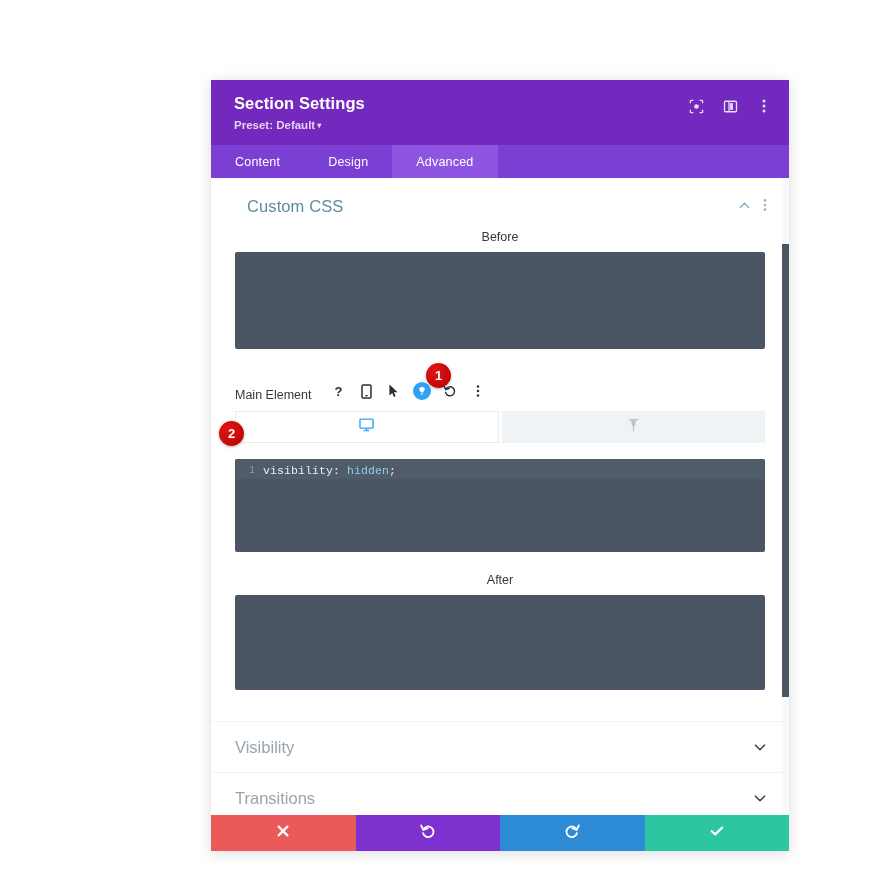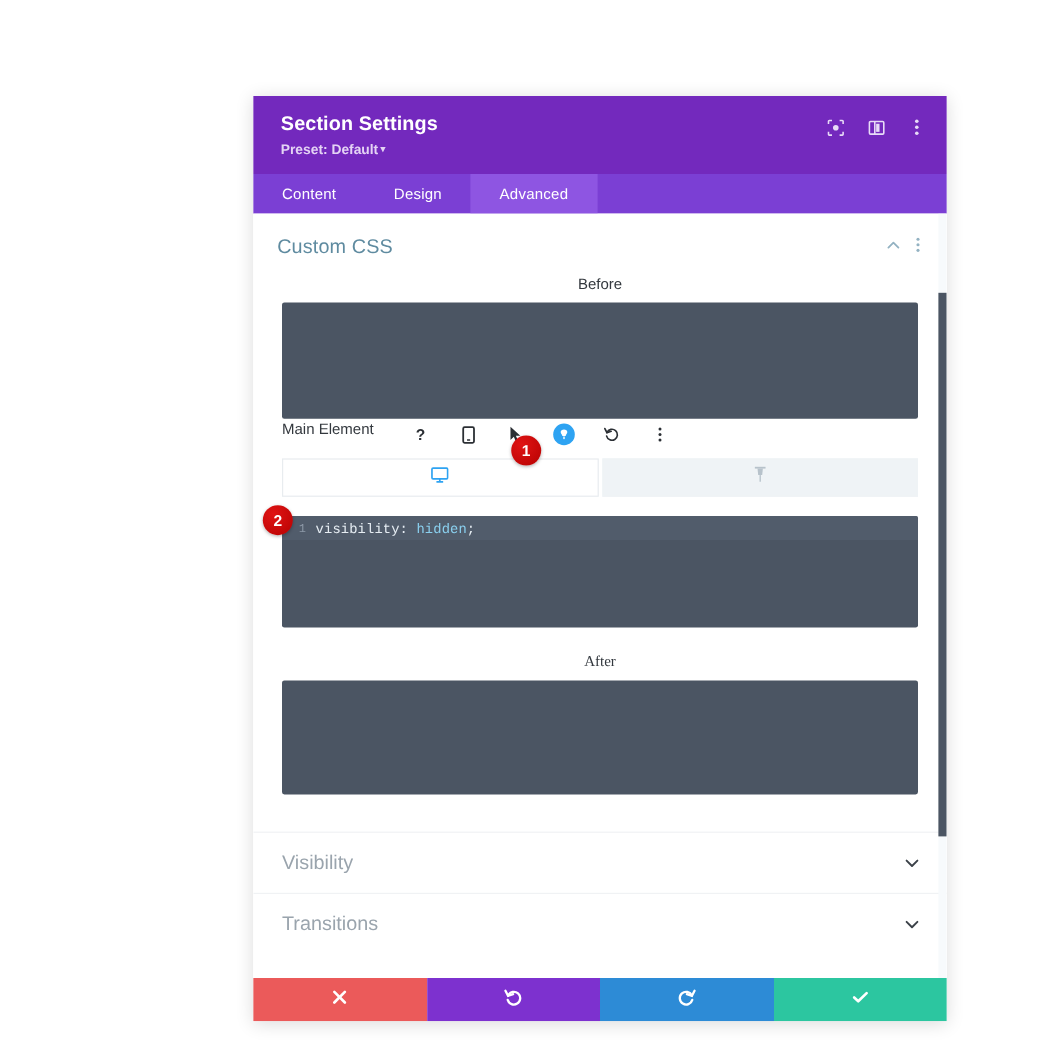--- a/index.html
+++ b/index.html
@@ -104,21 +104,21 @@
   .panel-body {
     flex: 1 1 auto;
     position: relative;
     background: #ffffff;
     overflow: hidden;
   }
 
   .section-head {
     display: flex;
     align-items: center;
-    padding: 19px 22px 14px 20px;
+    padding: 19px 22px 14px 36px;
   }
   .section-title {
     font-size: 16.5px;
     color: #5f8ba0;
     font-weight: normal;
     flex: 1 1 auto;
     letter-spacing: .1px;
   }
   .section-head-icons {
     display: flex;
@@ -137,23 +137,23 @@
   .dark-area {
     background: #4B5563;
     border-radius: 2px;
     height: 97px;
   }
   .dark-area.after-area { height: 95px; }
 
   
   .main-el-row {
     display: flex;
-    align-items: flex-start;
-    padding: 2px 24px 0 24px;
-    gap: 16px;
+    align-items: flex-end;
+    padding: 31px 24px 0 24px;
+    gap: 4px;
   }
   .main-el-label {
     font-size: 12.5px;
     color: #33383e;
     margin-right: 12px;
   }
   .mini-icon {
     width: 22px;
     height: 22px;
     display: flex;
@@ -437,21 +437,21 @@
         </div>
       </div>
 
       <div class="code-editor">
         <div class="code-line-active">
           <span class="gutter">1</span>
           <span class="code-text"><span>visibility</span><span class="tok-punc">: </span><span class="tok-val">hidden</span><span class="tok-punc">;</span></span>
         </div>
       </div>
 
-      <div class="field-block" style="margin-top:21px;font-family:Liberation Serif, serif;">
+      <div class="field-block" style="margin-top:21px;">
         <div class="field-label">After</div>
         <div class="dark-area after-area"></div>
       </div>
 
       <div style="margin-top:31px;">
         <div class="collapsed-row">
           <span class="collapsed-title">Visibility</span>
           <span class="collapsed-chev">
             <svg width="14" height="14" viewBox="0 0 14 14" fill="none" stroke="currentColor" stroke-width="1.6" stroke-linecap="round" stroke-linejoin="round">
               <polyline points="2.5,5.2 7,9.7 11.5,5.2"></polyline>

